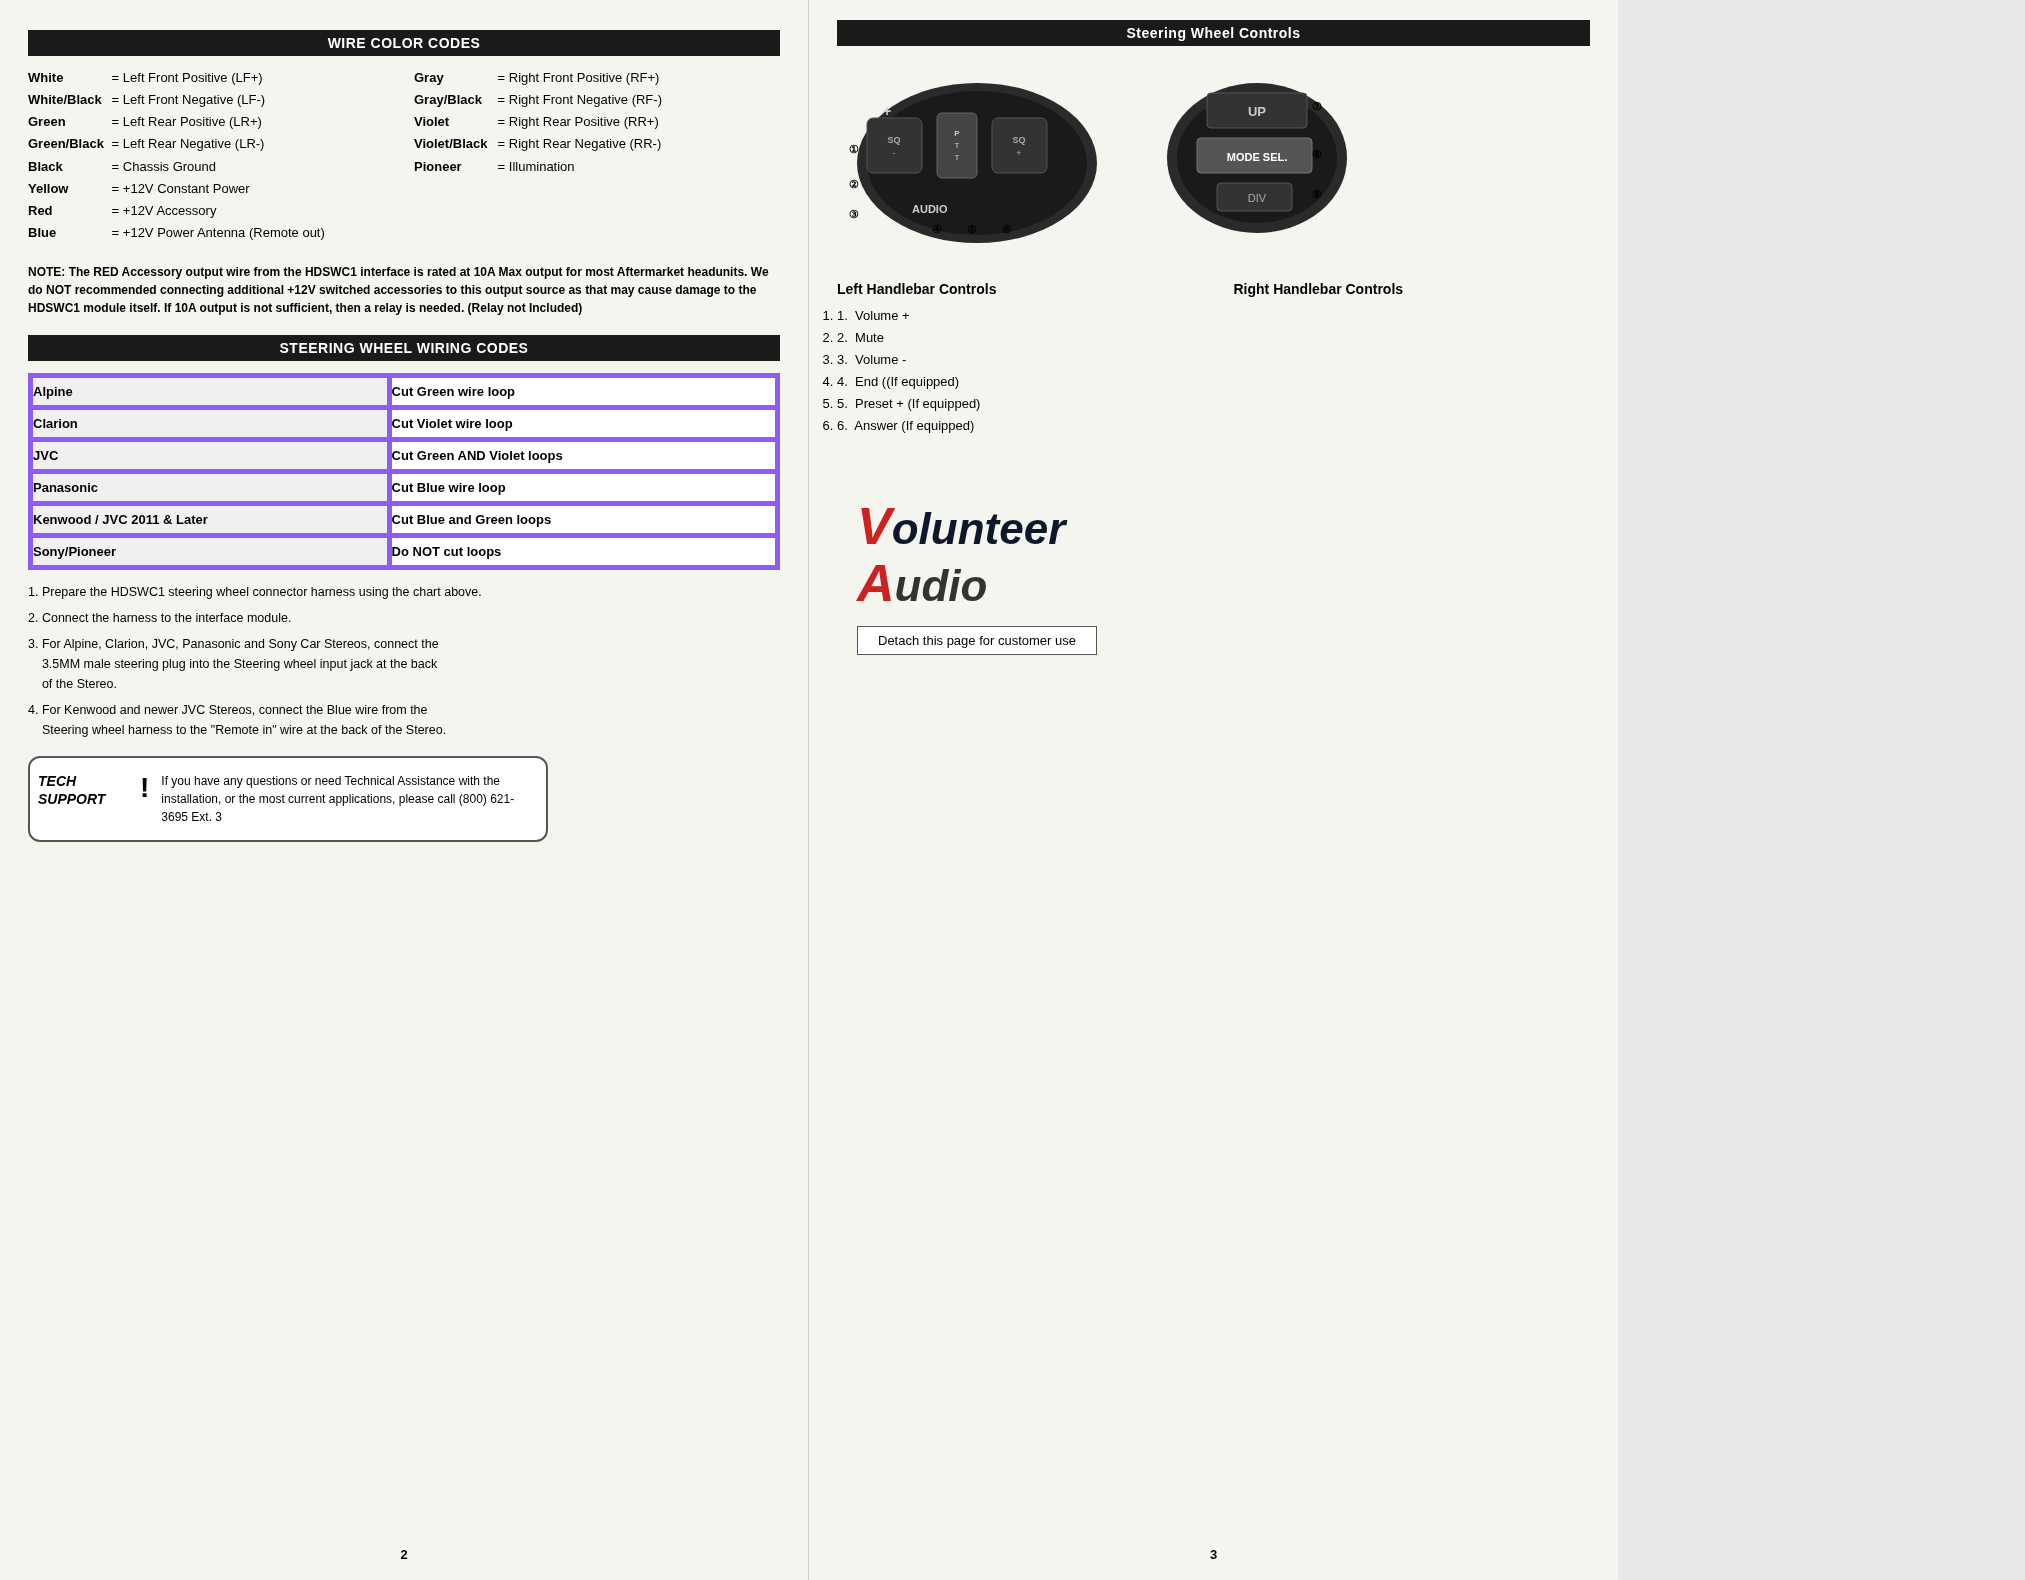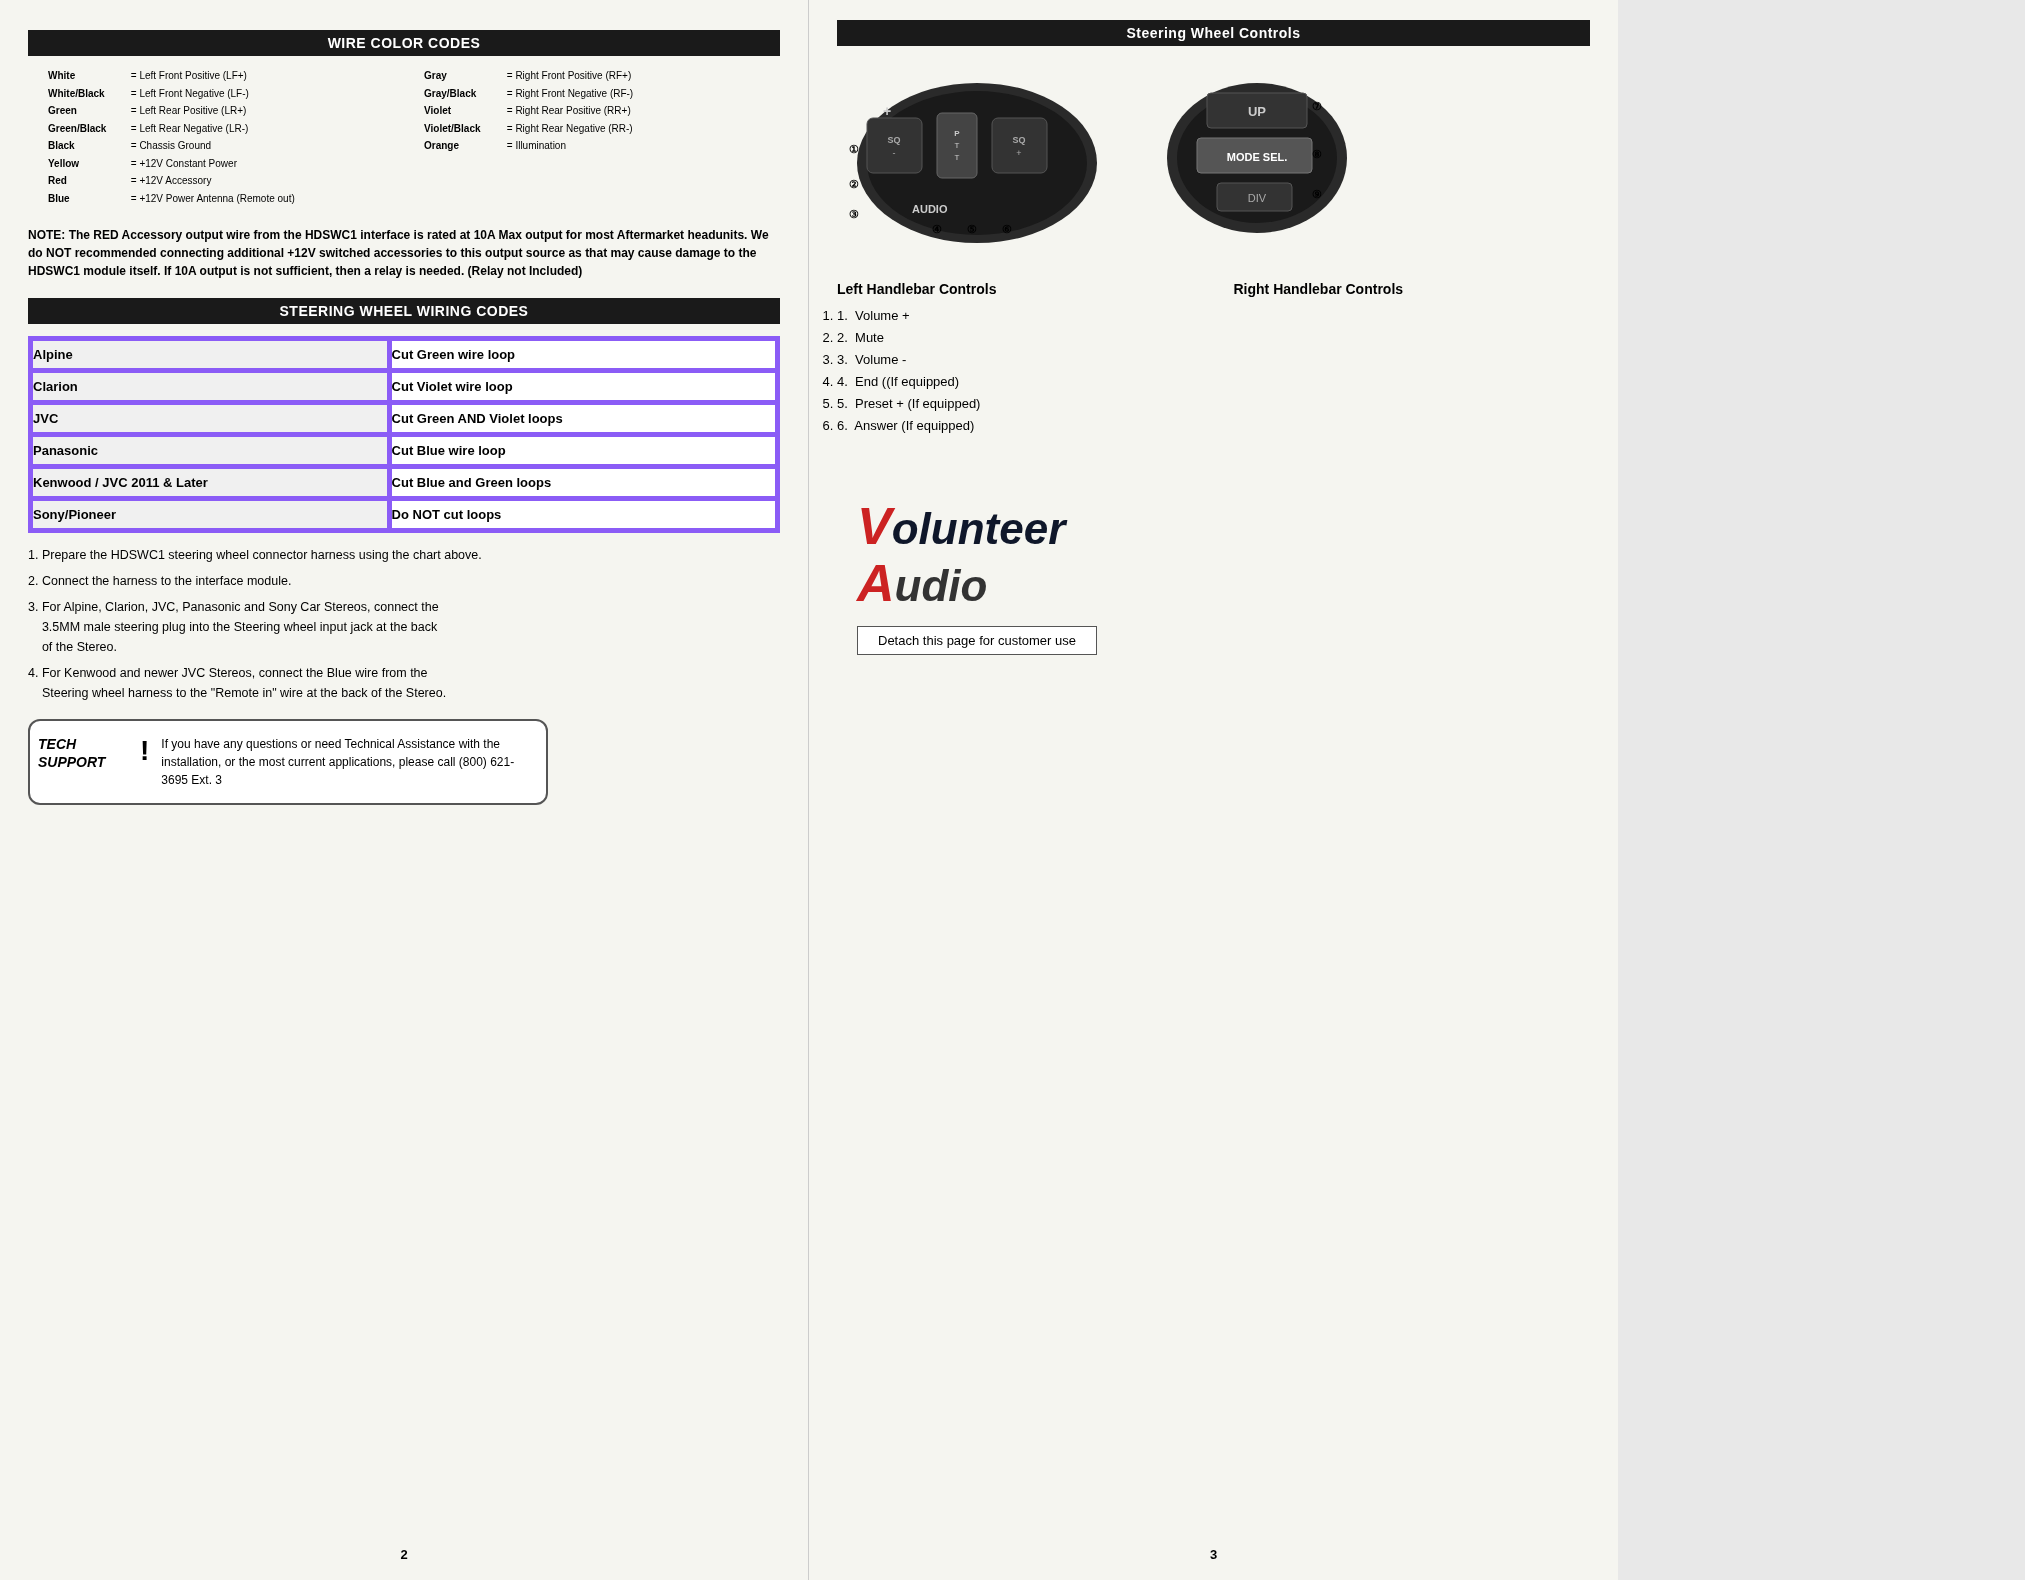--- a/index.html
+++ b/index.html
@@ -39,23 +39,22 @@
       margin-bottom: 12px;
       letter-spacing: 0.5px;
     }
 
     
     .wire-codes-section { margin-bottom: 18px; }
     .wire-codes-grid {
       display: grid;
       grid-template-columns: 1fr 1fr;
       gap: 2px 20px;
-      font-size: 10px;
+      font-size: 13px;
       line-height: 1.55;
-      margin-left: 20px;
     }
     .wire-item { display: flex; gap: 0; }
     .wire-name { font-weight: bold; min-width: 80px; }
     .wire-desc { }
 
     .note-section {
       margin: 20px 0 18px 0;
       font-size: 12px;
       line-height: 1.5;
     }
@@ -224,21 +223,21 @@
       <div class="wire-item">
         <span class="wire-name"><b>Violet/Black</b></span>
         <span class="wire-desc">&nbsp;= Right Rear Negative (RR-)</span>
       </div>
 
       <div class="wire-item">
         <span class="wire-name"><b>Black</b></span>
         <span class="wire-desc">&nbsp;= Chassis Ground</span>
       </div>
       <div class="wire-item">
-        <span class="wire-name"><b>Orange</b></span>
+        <span class="wire-name"><b>Pioneer</b></span>
         <span class="wire-desc">&nbsp;= Illumination</span>
       </div>
 
       <div class="wire-item">
         <span class="wire-name"><b>Yellow</b></span>
         <span class="wire-desc">&nbsp;= +12V Constant Power</span>
       </div>
       <div class="wire-item">
       </div>
 

